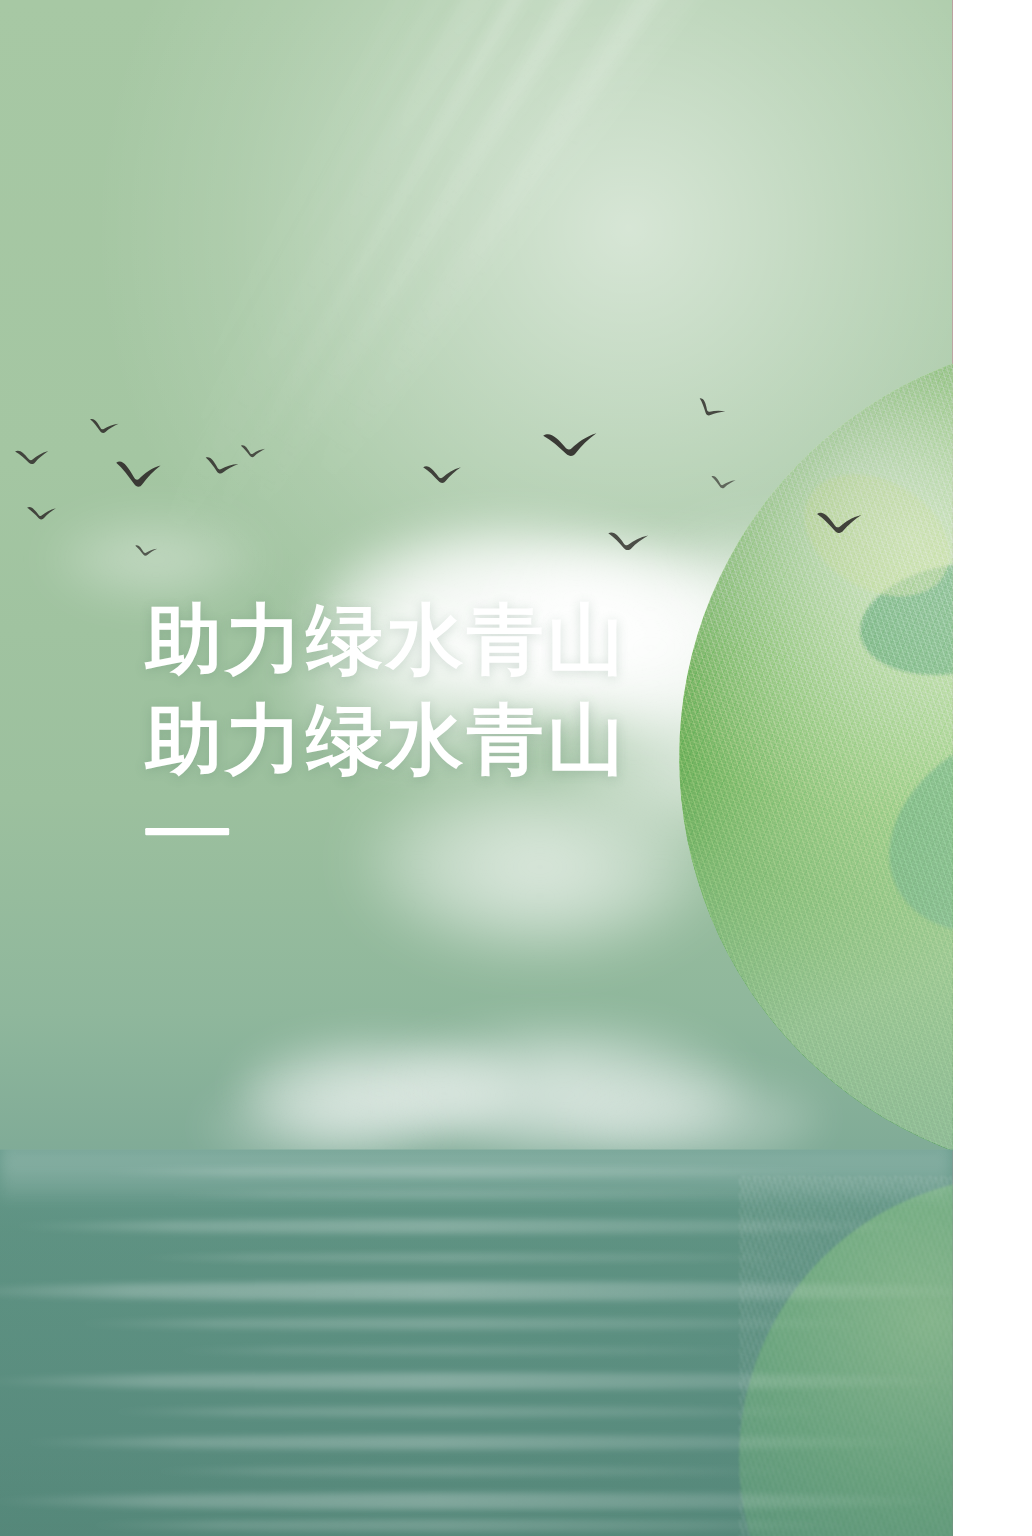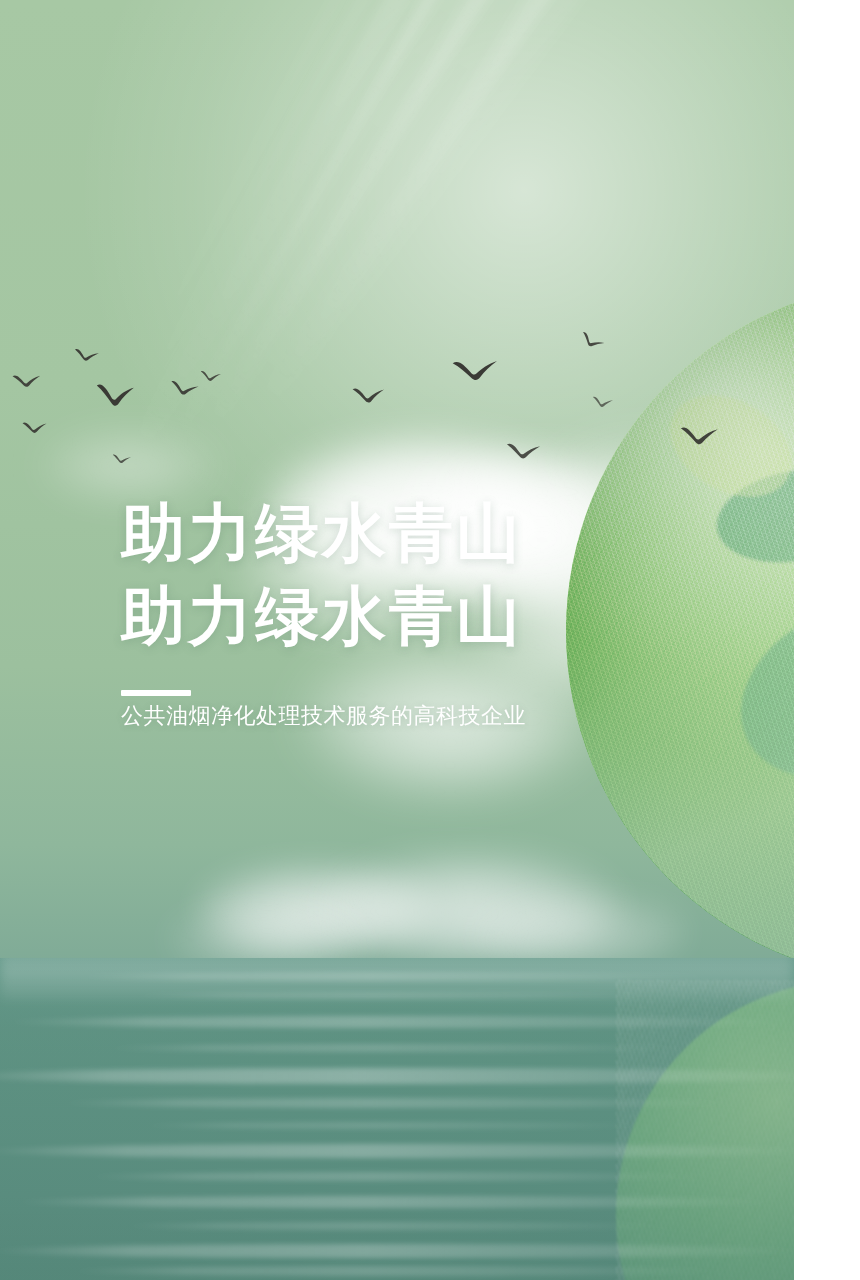--- a/index.html
+++ b/index.html
@@ -388,16 +388,15 @@
         <div class="wave" style="top: 286px; height: 14px; opacity: 0.36; transform: scaleX(0.92);"></div>
         <div class="wave" style="top: 308px; height: 10px; opacity: 0.26; transform: scaleX(0.74);"></div>
       </div>
     <div class="horizon-mist"></div>
   </div>
 
   <div class="copy">
     <div class="headline">助力绿水青山</div>
     <div class="headline">助力绿水青山</div>
     <div class="rule"></div>
-    <div class="subcopy" style="margin-top:0">公共油烟净化处理技术服务的高科技企业</div>
   </div>
 
 </div>
 
 </body></html>

